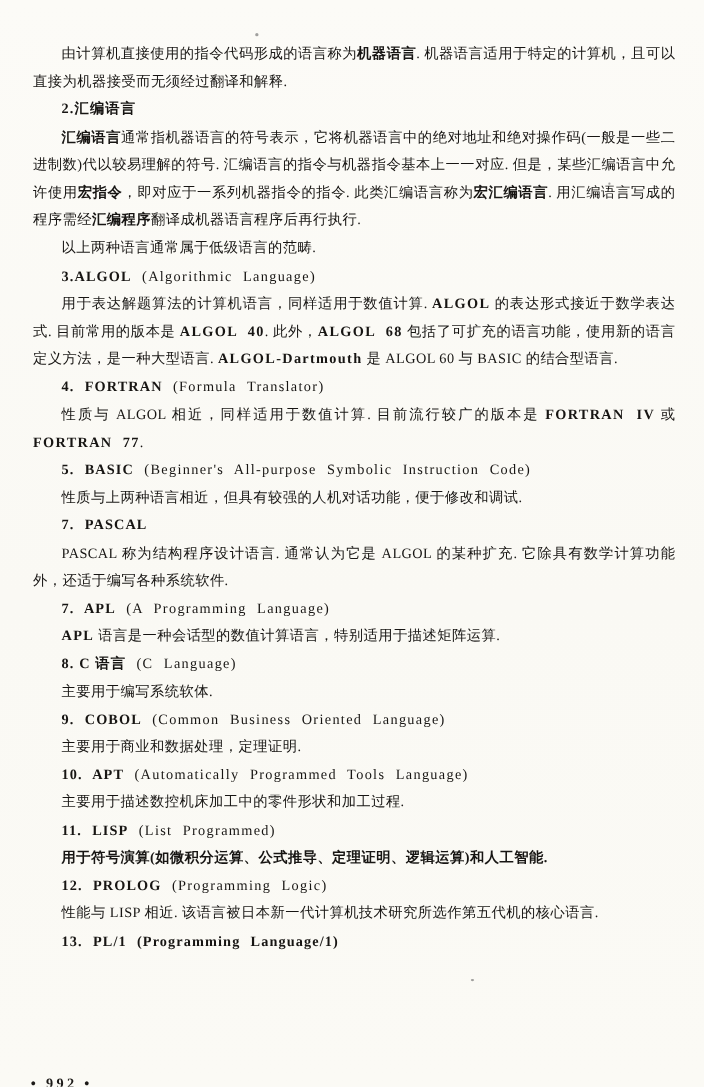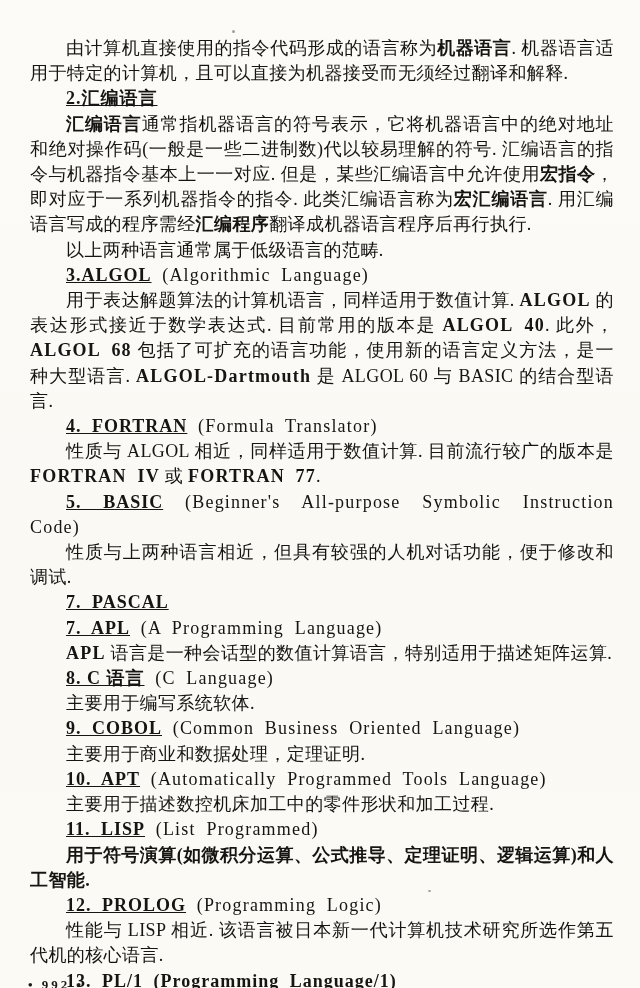--- a/index.html
+++ b/index.html
@@ -16,32 +16,32 @@
     position: relative;
     width: 640px;
     height: 988px;
     box-sizing: border-box;
     padding: 36px 26px 0 30px;
     background:
       linear-gradient(180deg, #fcfbf7 0%, #faf9f4 55%, #fbfaf5 100%);
   }
   .content p {
     margin: 0;
-    font-size: 18px;
+    font-size: 13px;
     line-height: 25.2px;
     text-align: justify;
     letter-spacing: 0.4px;
   }
   .content p.indent { text-indent: 2em; }
   .bold { font-weight: bold; }
   .latin {
     letter-spacing: 1.2px;
     word-spacing: 5px;
   }
-  .heading .bold { letter-spacing: 1px; text-decoration: underline; }
+  .heading .bold { letter-spacing: 1px; }
   .footer {
     position: absolute;
     left: 28px;
     top: 950px;
     font-size: 13px;
     font-weight: bold;
     letter-spacing: 3px;
     color: #1c1a18;
     margin-top: 27px;
   }
@@ -60,20 +60,21 @@
       <p class="heading indent"><span class="bold">2.汇编语言</span></p>
       <p class="para indent"><span class="bold">汇编语言</span><span>通常指机器语言的符号表示，它将机器语言中的绝对地址和绝对操作码(一般是一些二进制数)代以较易理解的符号. 汇编语言的指令与机器指令基本上一一对应. 但是，某些汇编语言中允许使用</span><span class="bold">宏指令</span><span>，即对应于一系列机器指令的指令. 此类汇编语言称为</span><span class="bold">宏汇编语言</span><span>. 用汇编语言写成的程序需经</span><span class="bold">汇编程序</span><span>翻译成机器语言程序后再行执行.</span></p>
       <p class="para indent"><span>以上两种语言通常属于低级语言的范畴.</span></p>
       <p class="heading indent"><span class="bold latin">3.ALGOL</span><span class="latin"> (Algorithmic Language)</span></p>
       <p class="para indent"><span>用于表达解题算法的计算机语言，同样适用于数值计算. </span><span class="bold latin">ALGOL</span><span> 的表达形式接近于数学表达式. 目前常用的版本是 </span><span class="bold latin">ALGOL 40</span><span>. 此外，</span><span class="bold latin">ALGOL 68</span><span> 包括了可扩充的语言功能，使用新的语言定义方法，是一种大型语言. </span><span class="bold latin">ALGOL-Dartmouth</span><span> 是 ALGOL 60 与 BASIC 的结合型语言.</span></p>
       <p class="heading indent"><span class="bold latin">4. FORTRAN</span><span class="latin"> (Formula Translator)</span></p>
       <p class="para indent"><span>性质与 ALGOL 相近，同样适用于数值计算. 目前流行较广的版本是 </span><span class="bold latin">FORTRAN IV</span><span> 或 </span><span class="bold latin">FORTRAN 77</span><span>.</span></p>
       <p class="heading indent"><span class="bold latin">5. BASIC</span><span class="latin"> (Beginner's All-purpose Symbolic Instruction Code)</span></p>
       <p class="para indent"><span>性质与上两种语言相近，但具有较强的人机对话功能，便于修改和调试.</span></p>
       <p class="heading indent"><span class="bold latin">7. PASCAL</span></p>
+      <p class="para indent"><span>PASCAL 称为结构程序设计语言. 通常认为它是 ALGOL 的某种扩充. 它除具有数学计算功能外，还适于编写各种系统软件.</span></p>
       <p class="heading indent"><span class="bold latin">7. APL</span><span class="latin"> (A Programming Language)</span></p>
       <p class="para indent"><span class="bold latin">APL</span><span> 语言是一种会话型的数值计算语言，特别适用于描述矩阵运算.</span></p>
       <p class="heading indent"><span class="bold">8. C 语言</span><span class="latin"> (C Language)</span></p>
       <p class="para indent"><span>主要用于编写系统软体.</span></p>
       <p class="heading indent"><span class="bold latin">9. COBOL</span><span class="latin"> (Common Business Oriented Language)</span></p>
       <p class="para indent"><span>主要用于商业和数据处理，定理证明.</span></p>
       <p class="heading indent"><span class="bold latin">10. APT</span><span class="latin"> (Automatically Programmed Tools Language)</span></p>
       <p class="para indent"><span>主要用于描述数控机床加工中的零件形状和加工过程.</span></p>
       <p class="heading indent"><span class="bold latin">11. LISP</span><span class="latin"> (List Programmed)</span></p>
       <p class="para indent"><span class="bold">用于符号演算(如微积分运算、公式推导、定理证明、逻辑运算)和人工智能.</span></p>

